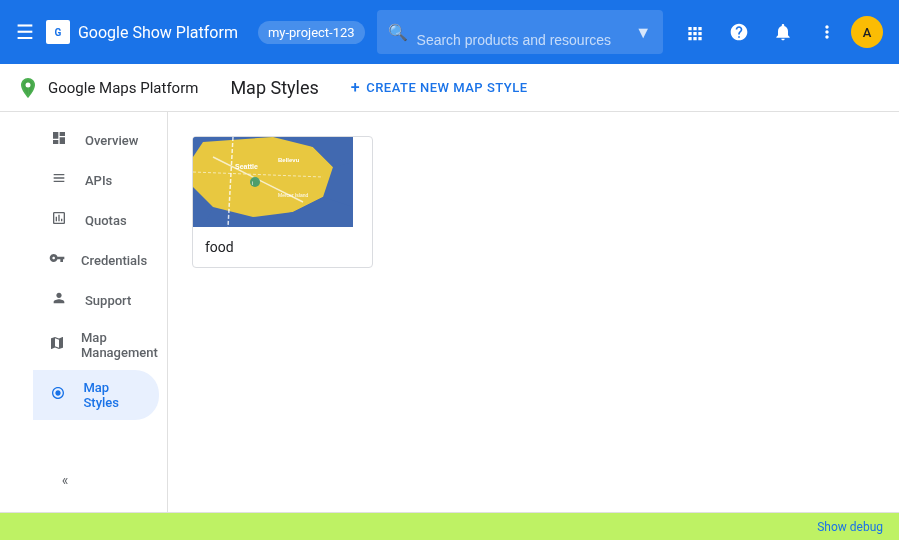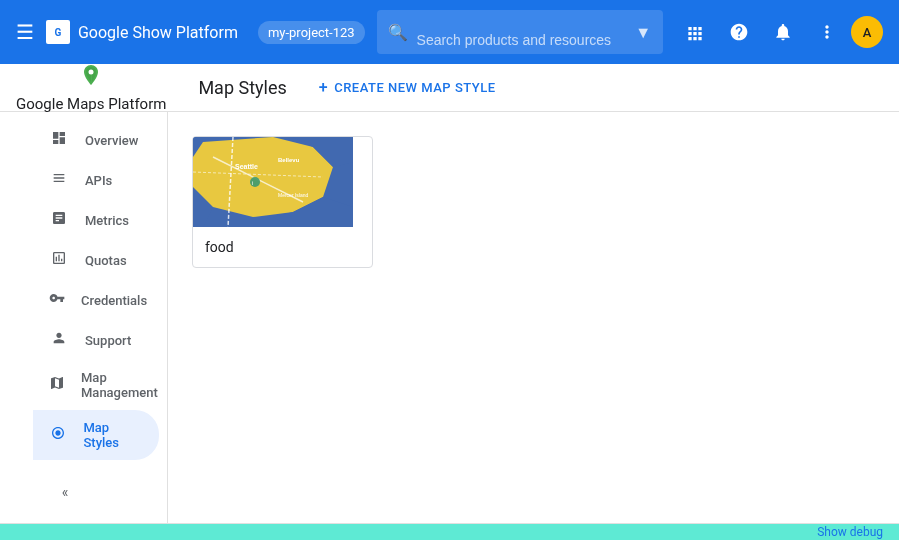--- a/index.html
+++ b/index.html
@@ -79,21 +79,21 @@
       height: 48px;
       border-bottom: 1px solid #e0e0e0;
       display: flex;
       align-items: center;
       padding: 0 16px;
       gap: 16px;
       flex-shrink: 0;
     }
     .gmp-logo {
       display: flex; align-items: center; gap: 8px;
-      font-size: 15px; color: #202124; font-weight: 400; flex-direction: column;
+      font-size: 15px; color: #202124; font-weight: 400;
     }
     .gmp-pin {
       width: 24px; height: 24px;
     }
     .page-title {
       font-size: 18px;
       color: #202124;
       font-weight: 400;
       margin-left: 16px;
     }
@@ -181,22 +181,22 @@
       padding: 12px;
       font-size: 14px;
       color: #202124;
     }
 
     
     .map-svg { width: 100%; height: 100%; }
 
     
     .debug-bar {
-      height: 17px;
-      background: #5eead4;
+      height: 28px;
+      background: #bef264;
       border-top: 1px solid #e0e0e0;
       display: flex;
       align-items: center;
       justify-content: flex-end;
       padding: 0 16px;
       flex-shrink: 0;
     }
     .debug-link {
       color: #1a73e8;
       font-size: 12px;
@@ -275,28 +275,20 @@
       <span class="s-icon">
         <svg width="16" height="16" viewBox="0 0 24 24" fill="currentColor">
             <path d="M4 6h16v2H4zm0 5h16v2H4zm0 5h16v2H4z"></path>
           </svg>
       </span>
       <span>APIs</span>
     </div>
     <div class="sidebar-item">
       <span class="s-icon">
         <svg width="16" height="16" viewBox="0 0 24 24" fill="currentColor">
-            <path d="M19 3H5c-1.1 0-2 .9-2 2v14c0 1.1.9 2 2 2h14c1.1 0 2-.9 2-2V5c0-1.1-.9-2-2-2zm-7 14H7v-2h5v2zm5-4H7v-2h10v2zm0-4H7V7h10v2z"></path>
-          </svg>
-      </span>
-      <span>Metrics</span>
-    </div>
-    <div class="sidebar-item">
-      <span class="s-icon">
-        <svg width="16" height="16" viewBox="0 0 24 24" fill="currentColor">
             <path d="M19 3H5c-1.1 0-2 .9-2 2v14c0 1.1.9 2 2 2h14c1.1 0 2-.9 2-2V5c0-1.1-.9-2-2-2zm0 16H5V5h14v14zM7 10h2v7H7zm4-3h2v10h-2zm4 6h2v4h-2z"></path>
           </svg>
       </span>
       <span>Quotas</span>
     </div>
     <div class="sidebar-item">
       <span class="s-icon">
         <svg width="16" height="16" viewBox="0 0 24 24" fill="currentColor">
             <path d="M12.65 10C11.83 7.67 9.61 6 7 6c-3.31 0-6 2.69-6 6s2.69 6 6 6c2.61 0 4.83-1.67 5.65-4H17v4h4v-4h2v-4H12.65zM7 14c-1.1 0-2-.9-2-2s.9-2 2-2 2 .9 2 2-.9 2-2 2z"></path>
           </svg>

